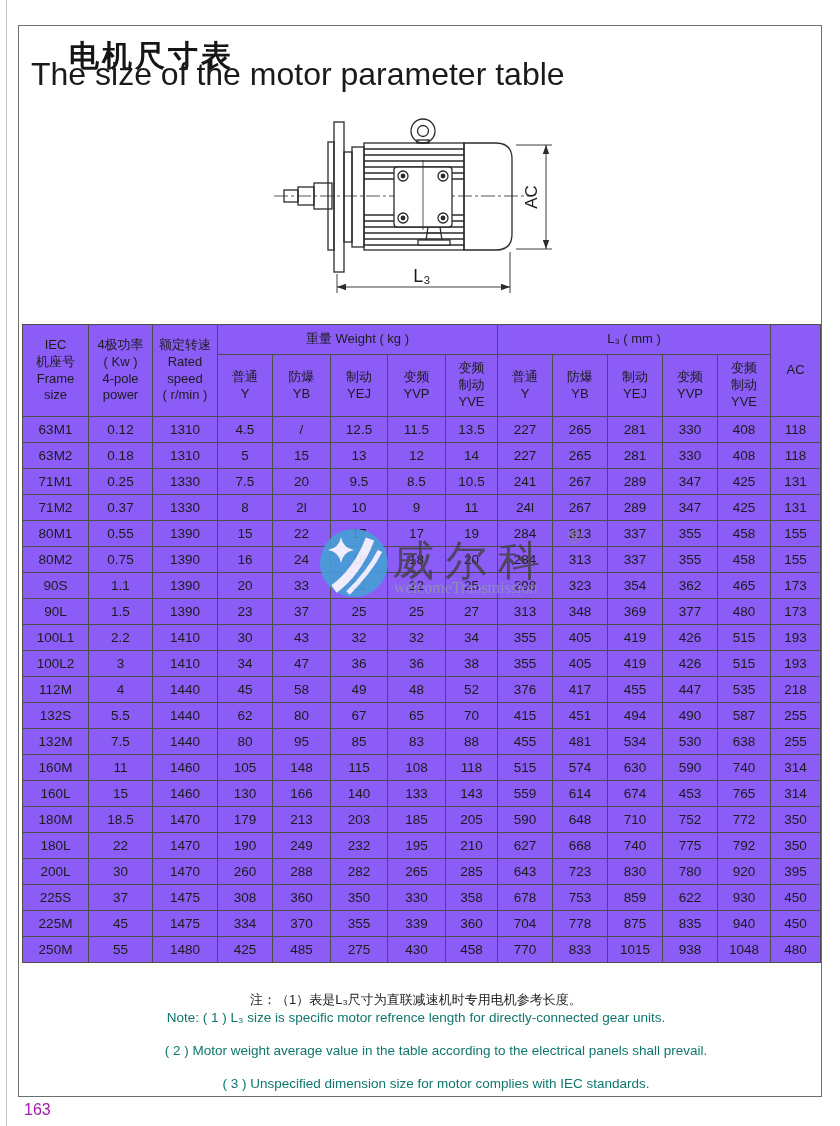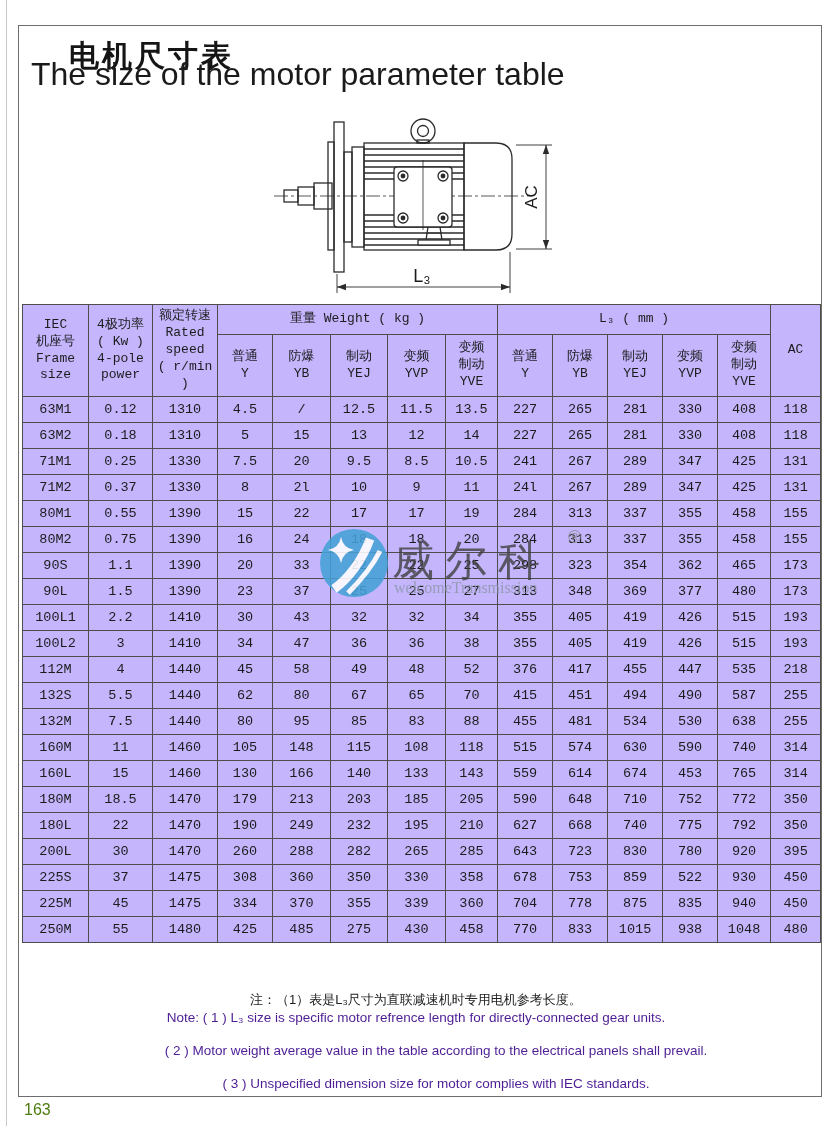--- a/index.html
+++ b/index.html
@@ -26,24 +26,23 @@
   }
   .title-en {
     position:absolute; left:31px; top:56px;
     font-size:32px; color:#1a1a1a;
   }
   .drawing-wrap {
     position:absolute; left:260px; top:110px; width:330px; height:200px;
   }
   
   table.motor {
-    position:absolute; left:22px; top:304px; width:798px;
+    position:absolute; left:22px; top:324px; width:798px;
     border-collapse:collapse; table-layout:fixed;
-    background:#c4b5fd;
-    font-family:Liberation Mono, monospace;
+    background:#8b5cf6;
   }
   table.motor th, table.motor td {
     border:1px solid #4d4d4d;
     text-align:center; vertical-align:middle;
     font-weight:normal; color:#1c1c1c;
     padding:0;
   }
   table.motor thead th {
     font-size:13px; line-height:1.3; white-space:pre-line;
   }
@@ -70,25 +69,25 @@
     font-family:"Liberation Serif","DejaVu Serif",serif;
     font-size:16px; color:#8e98ab; opacity:.85; white-space:nowrap;text-align:right;
   }
   
   .notes {
     position:absolute; left:26px; top:991px; width:780px;text-align:center;
   }
   .notes p { line-height:18px; }
   .note-zh { font-size:13px; color:#222; }
   .note-zh.indent { padding-left:30px; }
-  .note-en { font-size:13.5px; color:#4c1d95; }
+  .note-en { font-size:13.5px; color:#0f766e; }
   .note-en.indent { padding-left:40px;margin-top:15px; }
   .page-number {
     position:absolute; left:24px; top:1101px;
-    font-size:16px; color:#4d7c0f;
+    font-size:16px; color:#a21caf;
   }
   svg text { font-family:"Liberation Sans","DejaVu Sans",sans-serif; }
 </style>
 </head>
 <body>
 
 <div class="scan-edge"></div>
 <div class="content-border"></div>
 
 <div class="title-zh">电机尺寸表</div>
@@ -534,21 +533,21 @@
         <td>37</td>
         <td>1475</td>
         <td>308</td>
         <td>360</td>
         <td>350</td>
         <td>330</td>
         <td>358</td>
         <td>678</td>
         <td>753</td>
         <td>859</td>
-        <td>522</td>
+        <td>622</td>
         <td>930</td>
         <td>450</td>
       </tr>
       <tr>
         <td>225M</td>
         <td>45</td>
         <td>1475</td>
         <td>334</td>
         <td>370</td>
         <td>355</td>

